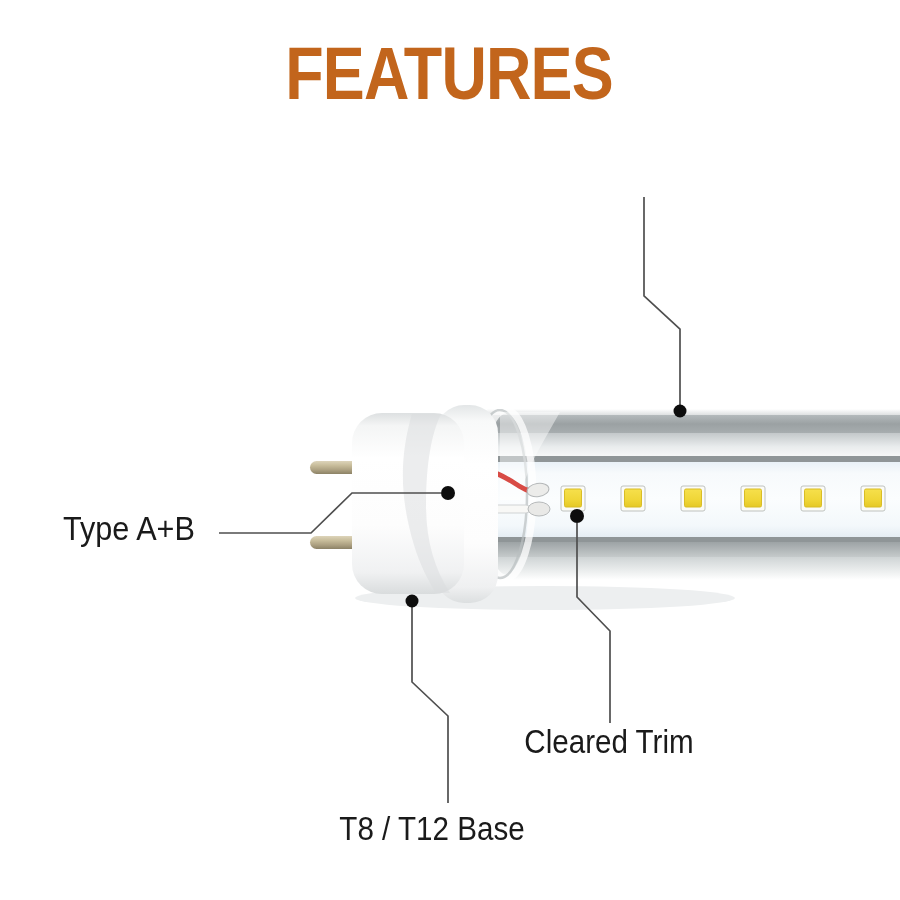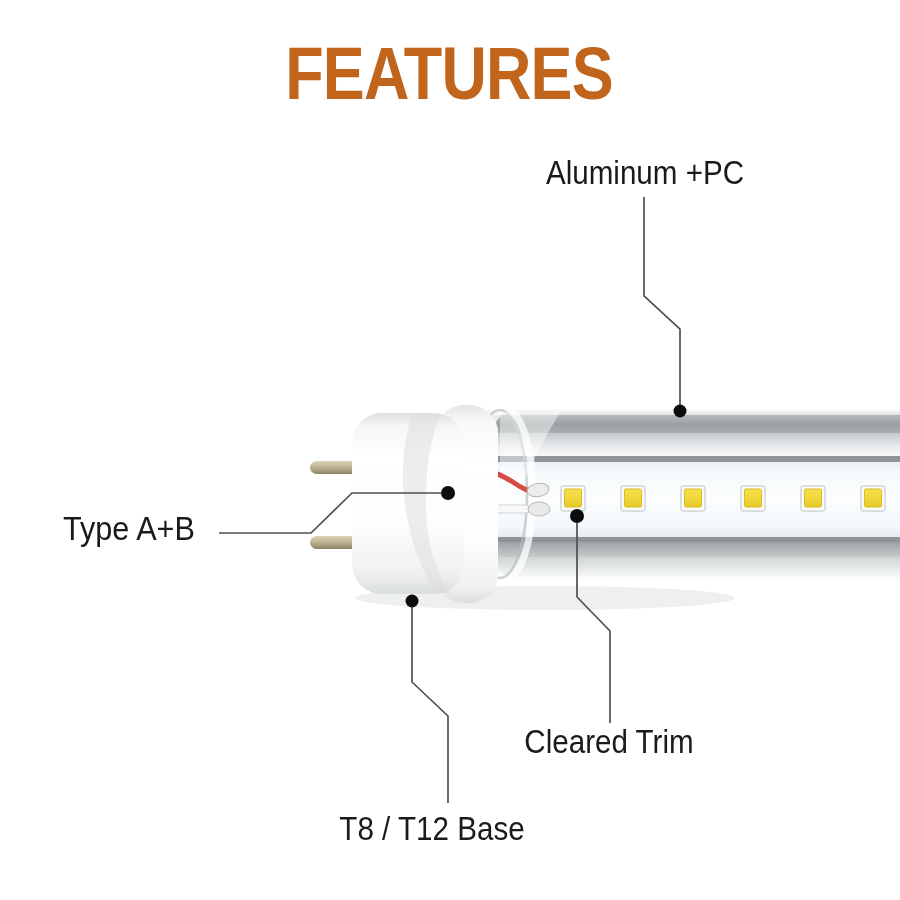--- a/index.html
+++ b/index.html
@@ -172,23 +172,20 @@
       <circle cx="448" cy="493" r="7"></circle>
       <circle cx="577" cy="516" r="7"></circle>
       <circle cx="412" cy="601" r="6.5"></circle>
     </g>
   </svg>
 
   <div id="feature-title">
     <span class="tx">FEATURES</span>
   </div>
 
-  <div class="label centered" style="left:645px;top:154px;">
-    <span class="tx">Aluminum +PC</span>
-  </div>
 
   <div class="label centered" style="left:609px;top:723px;">
     <span class="tx">Cleared Trim</span>
   </div>
 
   <div class="label left-anchor" style="left:63px;top:510px;">
     <span class="tx">Type A+B</span>
   </div>
 
   <div class="label centered" style="left:432px;top:810px;">

